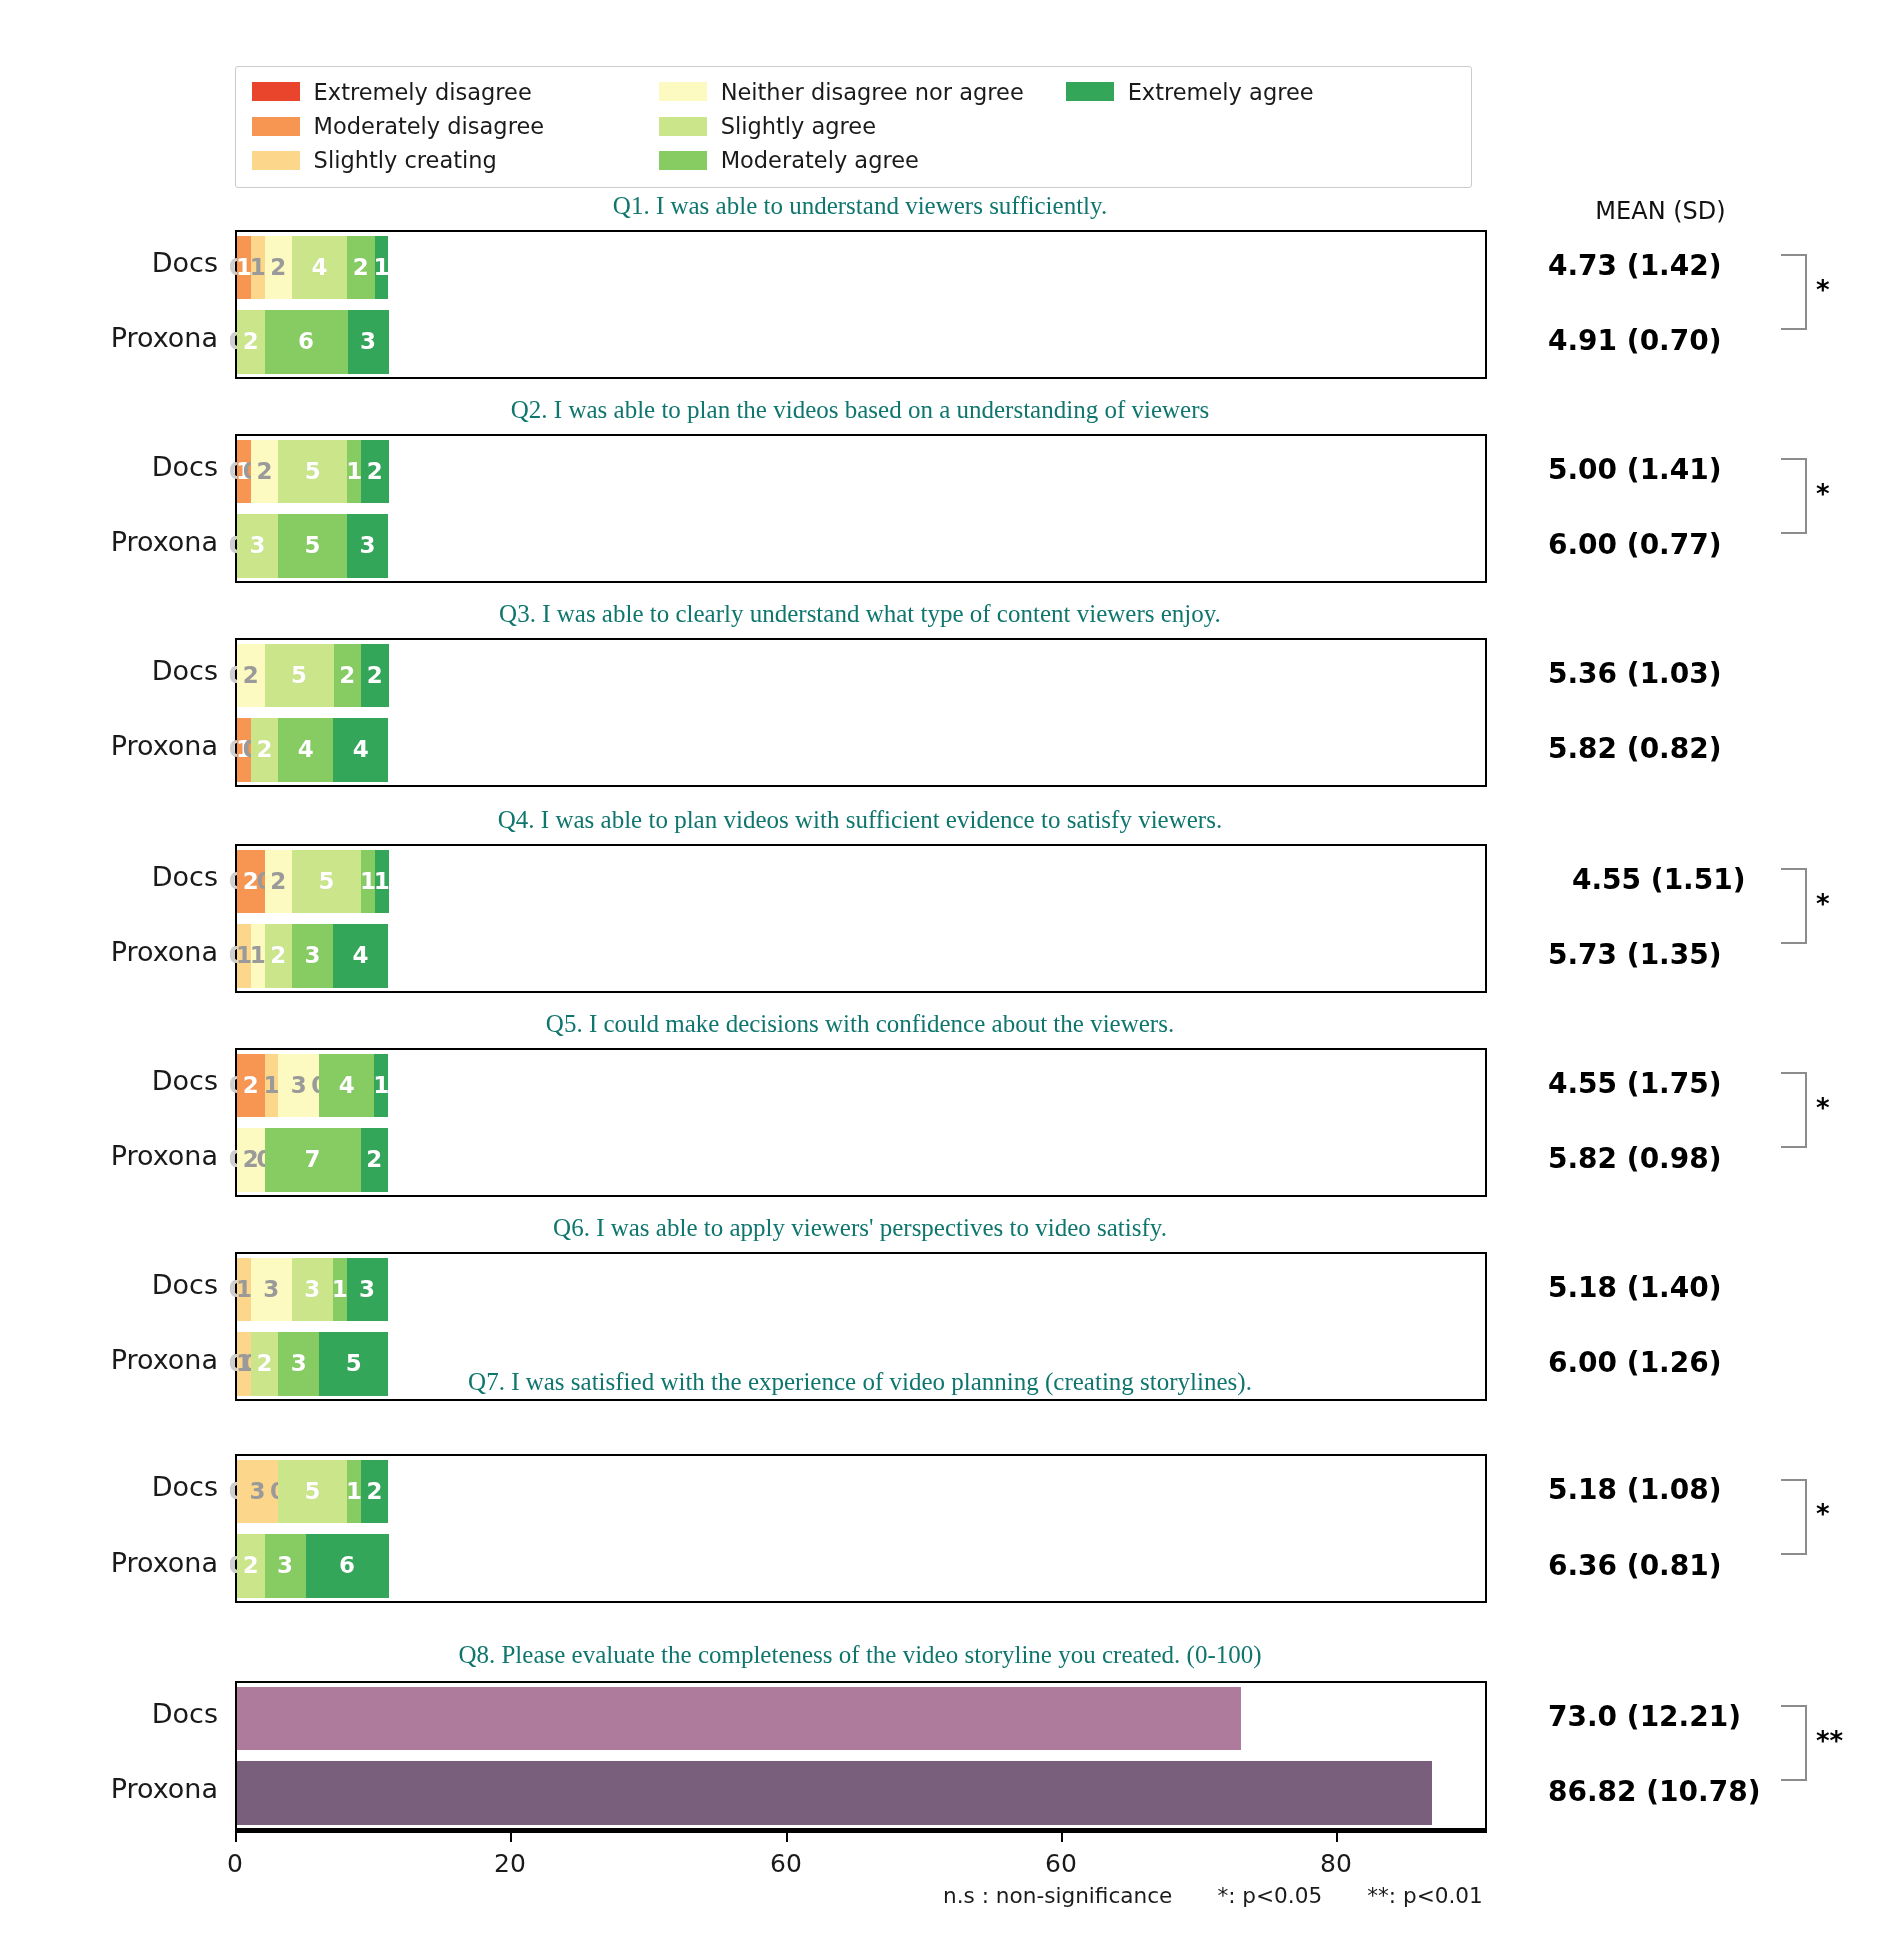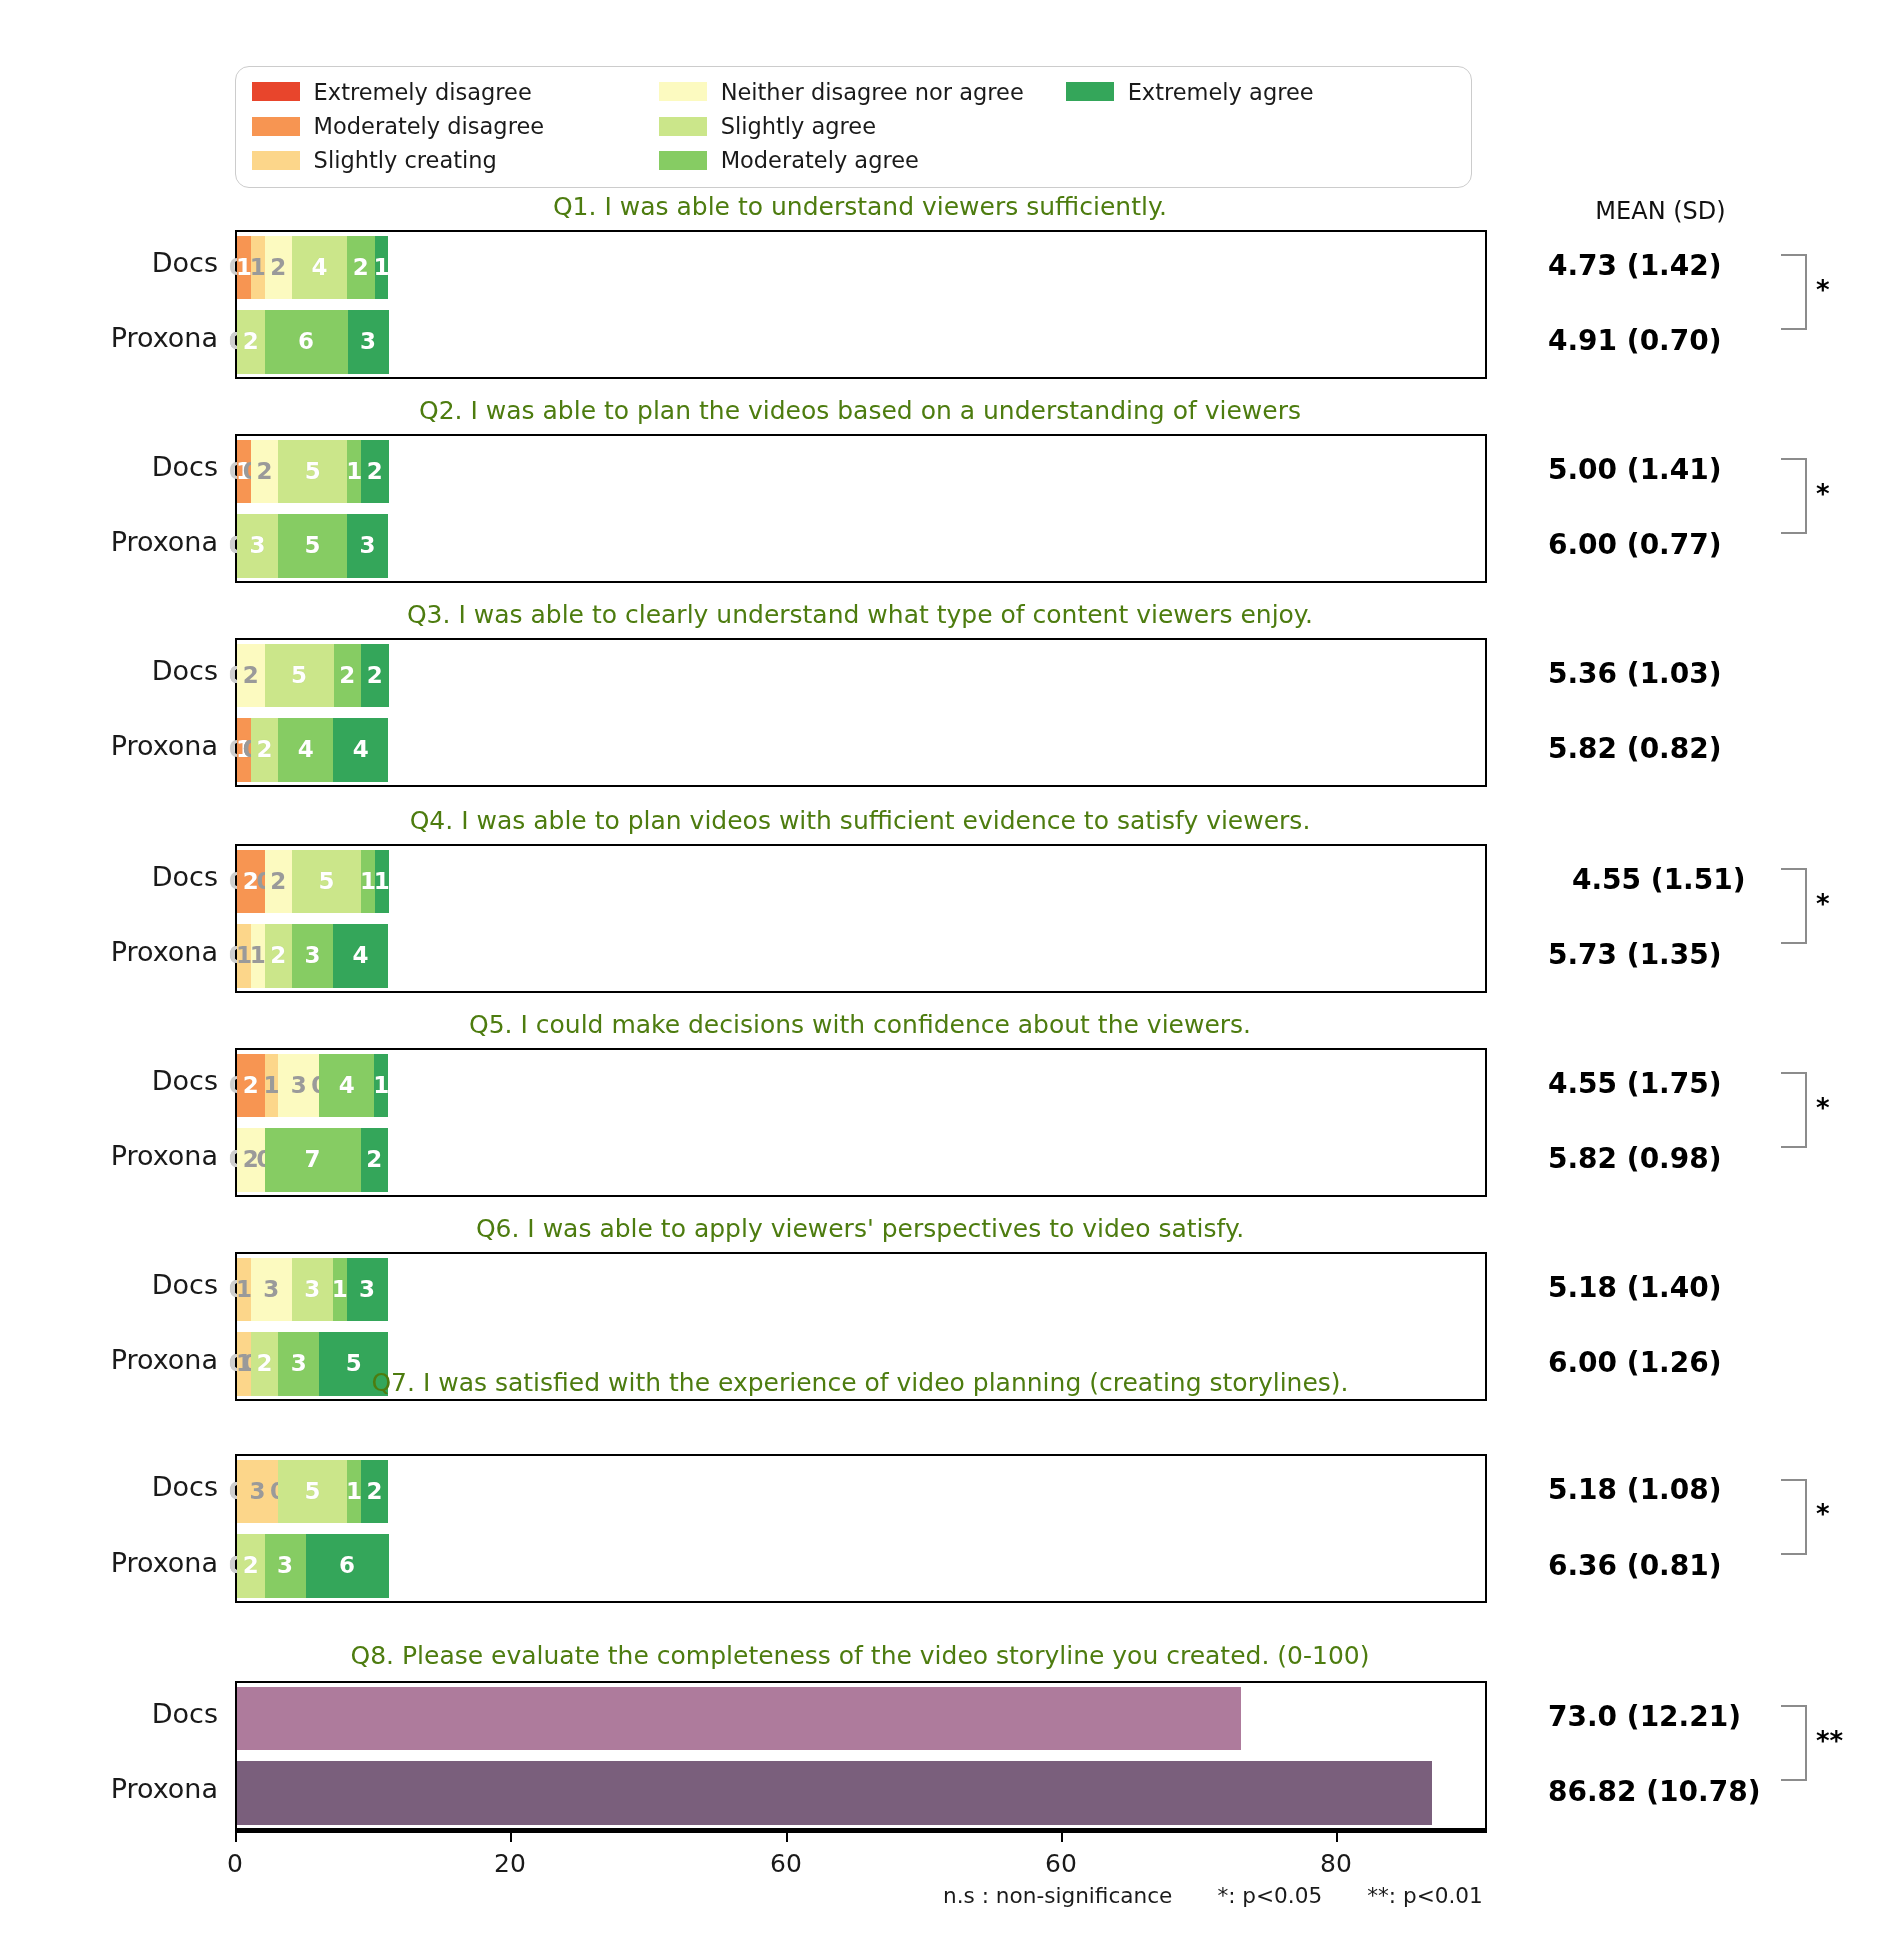--- a/index.html
+++ b/index.html
@@ -18,21 +18,21 @@
 
   
   .legend-box {
     position: absolute;
     left: 235px;
     top: 66px;
     width: 1237px;
     padding: 10.4px 15.6px 12px 15.6px;
     border: 0.9px solid #cccccc;
     background: #ffffff;
-    border-radius: 14px;
+    border-radius: 3px;
     box-shadow: 0 0 0 0 rgba(0,0,0,0);
   }
   .legend-grid {
     display: grid;
     grid-template-columns: 1fr 1fr 1fr;
     grid-auto-flow: column;
     grid-template-rows: repeat(3, auto);
     column-gap: 17.3px;
     row-gap: 5.2px;
   }
@@ -63,22 +63,23 @@
     text-align: center;
     font-size: 24px;
     color: #111111;
   }
   .q-title {
     position: absolute;
     left: 233px;
     width: 1254px;
     text-align: center;
     font-size: 25px;
-    color: #4d7c0f;
+    color: #0f766e;
     white-space: nowrap;
+    font-family: Liberation Serif, serif;
   }
   .plot-frame {
     position: absolute;
     left: 235px;
     width: 1252px;
     border: 2.6px solid #000000;
     background: #ffffff;
   }
   .rowset {
     position: relative;

